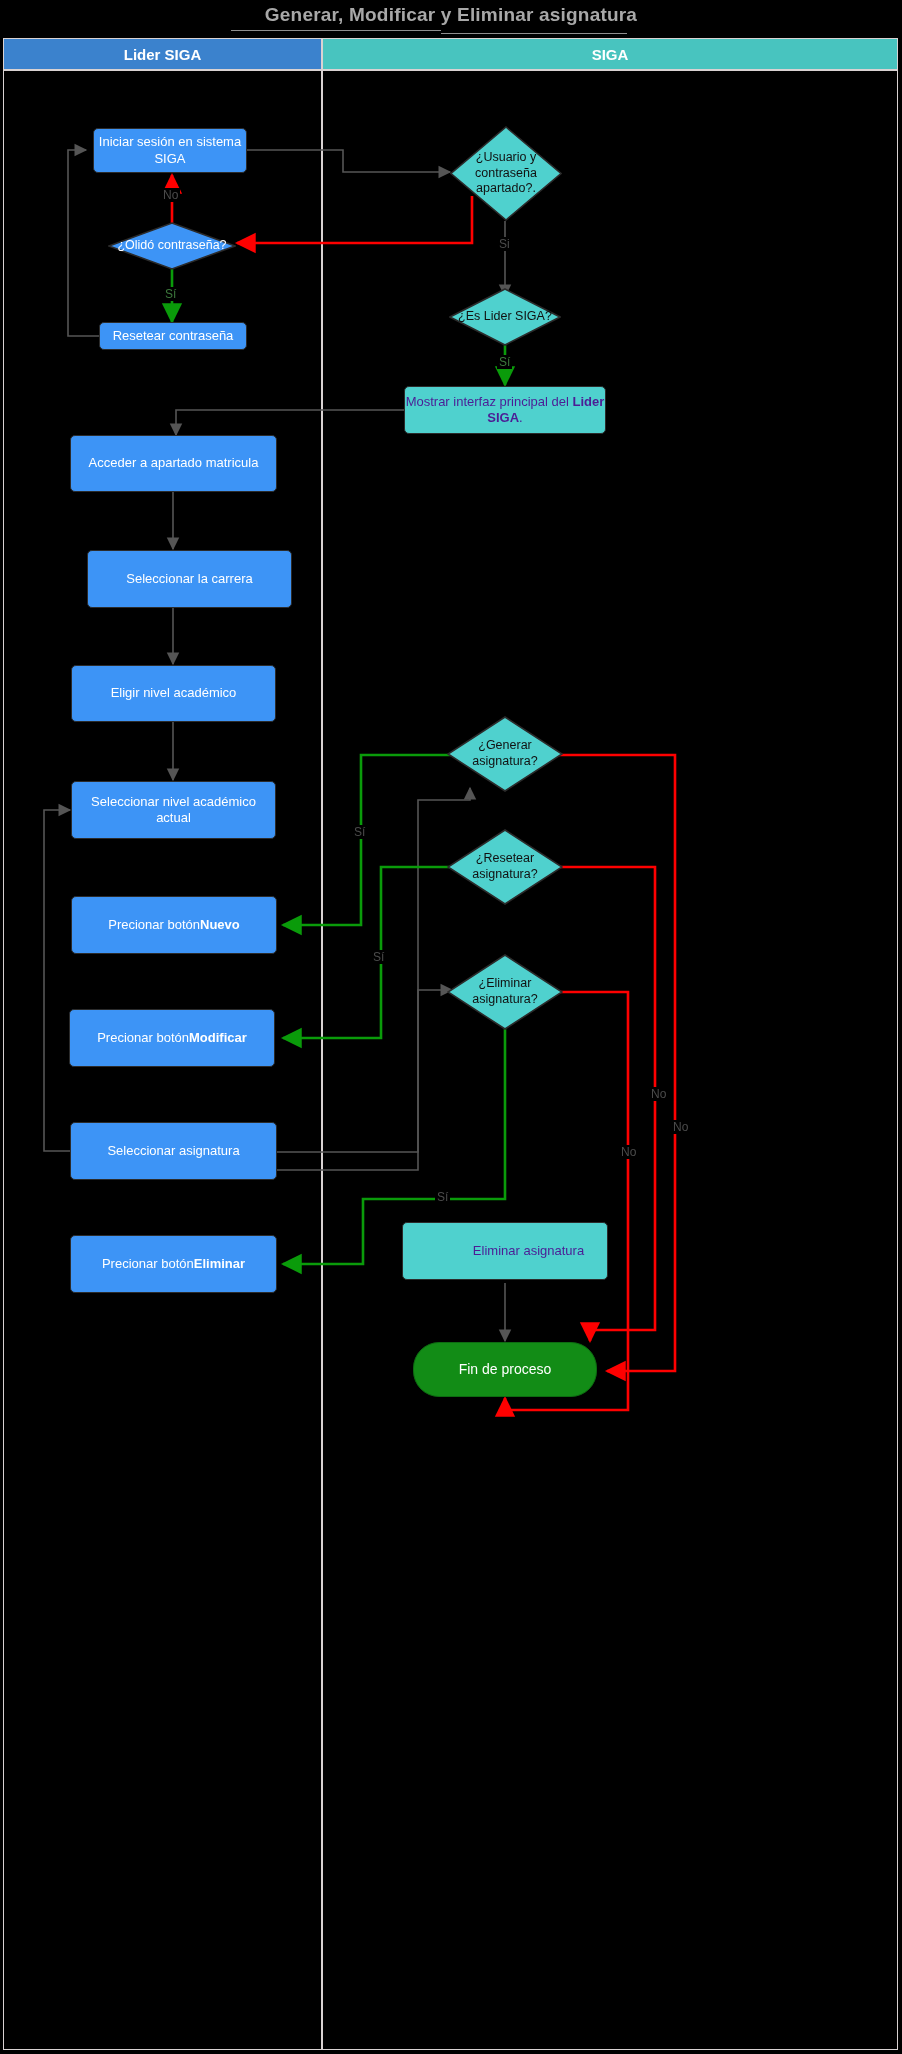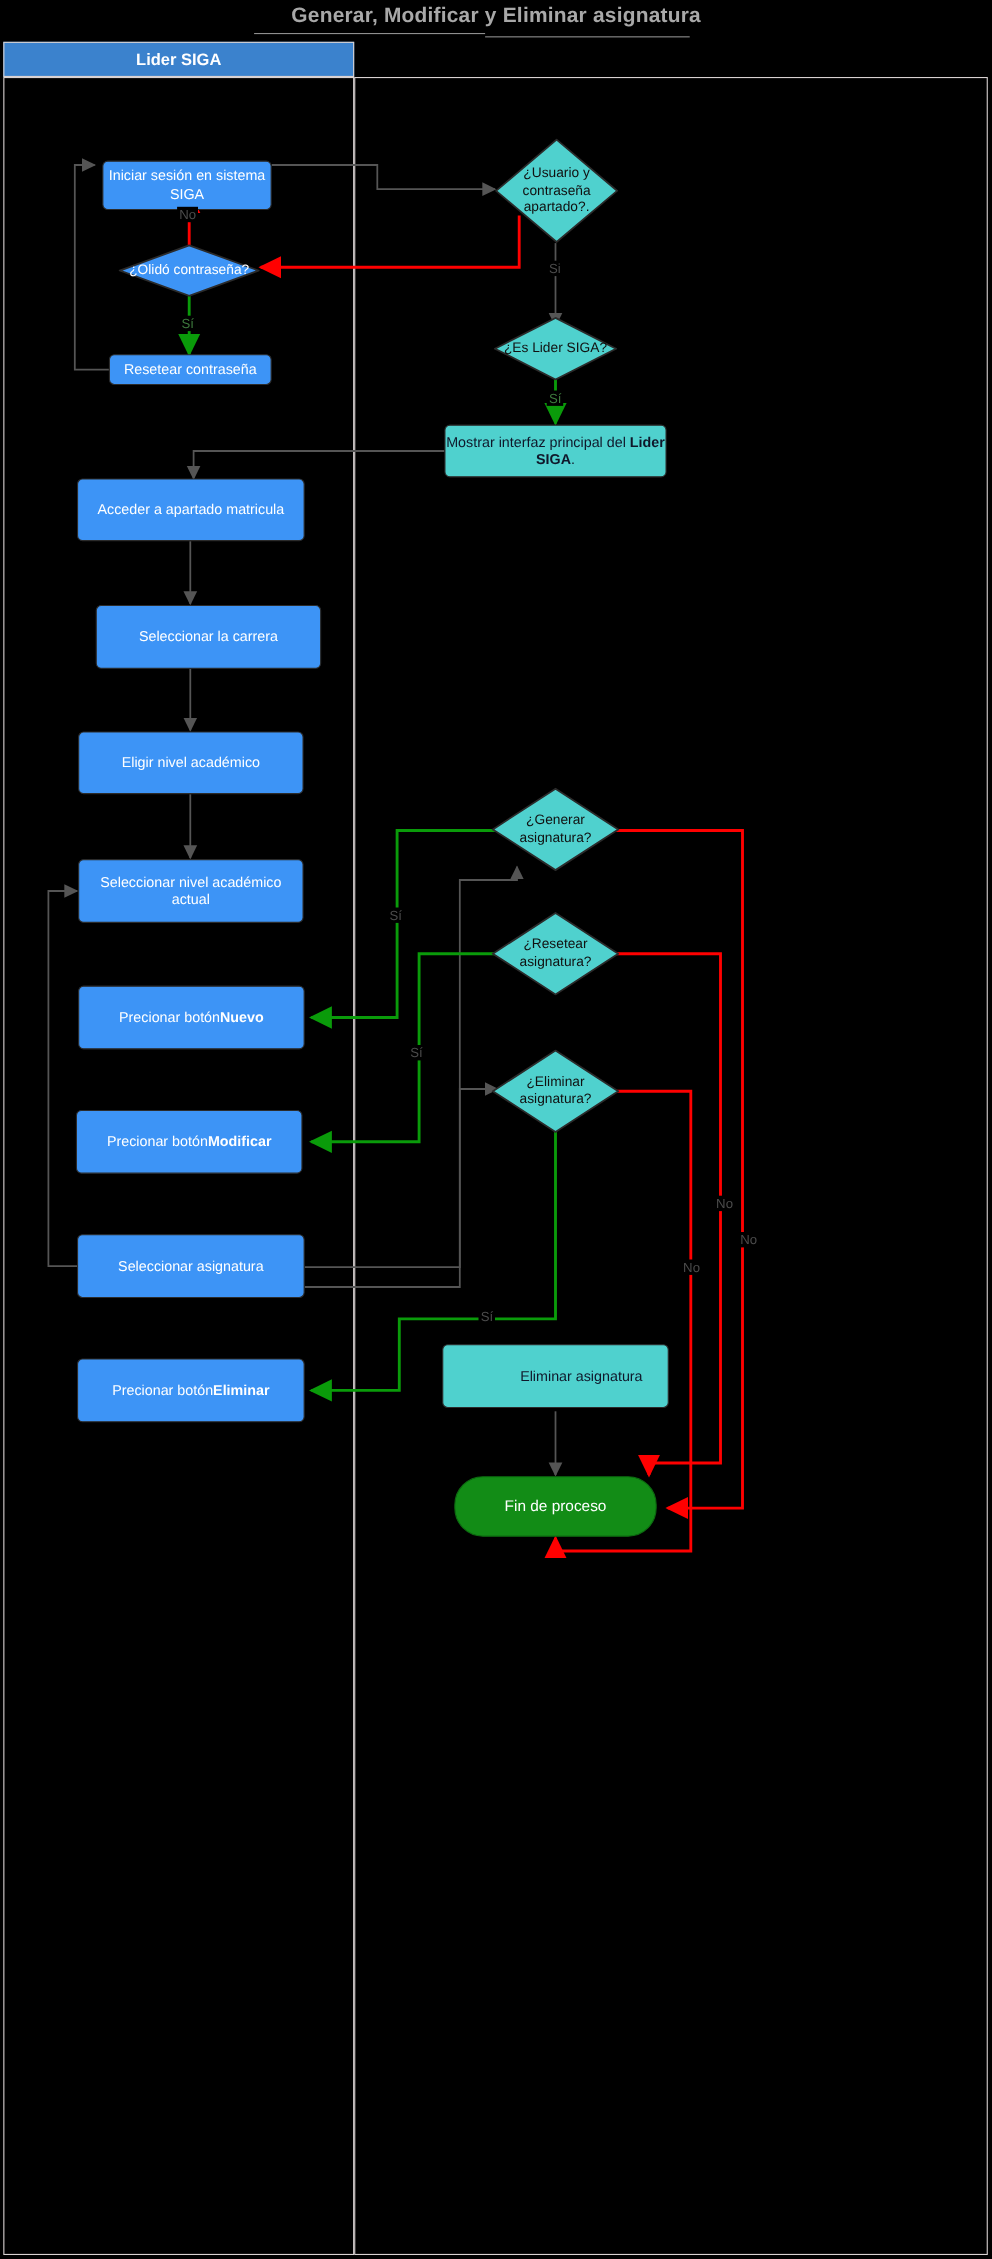--- a/index.html
+++ b/index.html
@@ -33,21 +33,21 @@
   .lane-body.left{left:3px;width:319px;}
   .lane-body.right{left:322px;width:576px;}
 
   
   .node{position:absolute;box-sizing:border-box;display:flex;align-items:center;
         justify-content:center;text-align:center;line-height:1.25;}
   .box{
     border-radius:5px;border:1.5px solid #2b2b2b;
   }
   .box.blue{background:#3d94f6;color:#ffffff;font-size:13px;}
-  .box.teal{background:#4fd1ce;color:#0f172a;font-size:13px;}
+  .box.teal{background:#4fd1ce;color:#4c1d95;font-size:13px;}
   .terminal{
     background:#128c16;color:#fff;border-radius:26px;border:1.5px solid #0d6b11;
     font-size:14px;
   }
   .diamond-wrap{position:absolute;}
   .diamond-shape{position:absolute;inset:0;}
   .diamond-label{
     position:absolute;inset:0;display:flex;align-items:center;justify-content:center;
     text-align:center;font-size:12.5px;line-height:1.25;pointer-events:none;
   }
@@ -65,20 +65,21 @@
 </head>
 <body>
 
 <div id="root">
 
   <div class="title">Generar, Modificar y Eliminar asignatura</div>
   <div class="title-rule"></div>
   <div class="title-rule2"></div>
 
   <div class="lane-head left">Lider SIGA</div>
+  <div class="lane-head right">SIGA</div>
   <div class="lane-body left"></div>
   <div class="lane-body right"></div>
 
   <svg class="edges" viewBox="0 0 902 2054">
     <defs>
       <marker id="ah-gray" markerWidth="9" markerHeight="9" refX="7.2" refY="4.5" orient="auto">
         <path d="M0,0.6 L8,4.5 L0,8.4 z" fill="#555"></path>
       </marker>
       <marker id="ah-red" markerWidth="9" markerHeight="9" refX="7.2" refY="4.5" orient="auto">
         <path d="M0,0.6 L8,4.5 L0,8.4 z" fill="#ff0000"></path>
@@ -133,21 +134,21 @@
       <path d="M505,345 L505,385" marker-end="url(#ah-green)"></path>
 
       <path d="M471,755 L361,755 L361,925 L283,925" marker-end="url(#ah-green)"></path>
 
       <path d="M471,867 L381,867 L381,1038 L283,1038" marker-end="url(#ah-green)"></path>
 
       <path d="M505,1017 L505,1199 L363,1199 L363,1264 L283,1264" marker-end="url(#ah-green)"></path>
     </g>
   </svg>
 
-  <div class="node box blue" style="left:93px;top:146px;width:154px;height:45px;">Iniciar sesión en sistema SIGA</div>
+  <div class="node box blue" style="left:93px;top:128px;width:154px;height:45px;">Iniciar sesión en sistema SIGA</div>
 
   <div class="diamond-wrap" style="left:108px;top:222px;width:128px;height:48px;">
     <svg class="diamond-shape" viewBox="0 0 128 48">
       <polygon points="64,1 127,24 64,47 1,24" fill="#3d94f6" stroke="#2b2b2b" stroke-width="1.6"></polygon>
     </svg>
     <div class="diamond-label blue">¿Olidó contraseña?</div>
   </div>
 
   <div class="node box blue" style="left:99px;top:322px;width:148px;height:28px;">Resetear contraseña</div>
 

